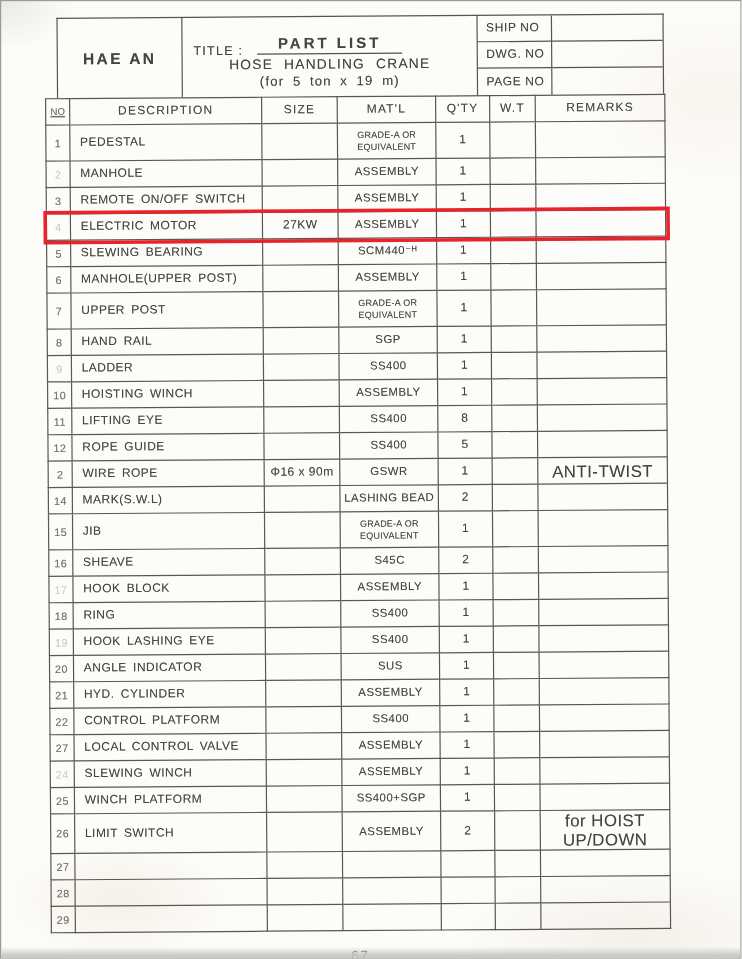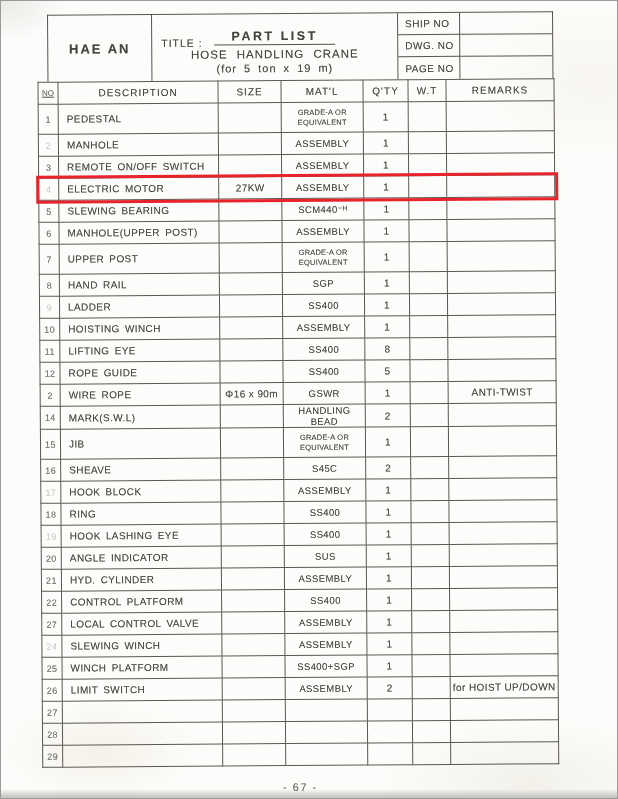--- a/index.html
+++ b/index.html
@@ -51,21 +51,21 @@
     text-shadow:0 0 .5px rgba(70,70,64,.4);}
   .parts th,.parts td{border:1px solid #5a5852;overflow:hidden;}
   .parts thead th{height:19px;font-weight:normal;font-size:10px;letter-spacing:1px;text-align:center;}
   .parts thead th.th-no{font-size:8px;color:#6e6d68;letter-spacing:0;text-decoration:underline;}
   .parts tbody td{height:21px;font-size:10px;text-align:center;letter-spacing:.4px;padding:0 2px;}
   .parts tbody td.cell-no{font-size:9px;color:#73726d;}
   .parts tbody td.cell-description{text-align:left;padding-left:8px;word-spacing:2px;}
   .parts tbody td.cell-matl{font-size:9.5px;}
   .parts tbody td.cell-matl.small{font-size:7.5px;line-height:1.25;white-space:pre-line;letter-spacing:.2px;}
   .parts tbody tr.tall{height:30px;}
-  .parts tbody td.cell-remarks{font-size:10px;}
+  .parts tbody td.cell-remarks{font-size:14px;}
   .parts tbody td.faint{opacity:.35;}
   .parts tbody tr.hl{outline:3px solid var(--hl,#e8232b);outline-offset:0px;}
 
   .footer{margin-top:15px;text-align:center;font-size:11px;letter-spacing:1.5px;color:#55534d;}
 </style>
 </head>
 <body>
 
 <div class="frame">
   <div class="doc">
@@ -226,21 +226,21 @@
             <td class="cell-size">Φ16 x 90m</td>
             <td class="cell-matl">GSWR</td>
             <td class="cell-qty">1</td>
             <td class="cell-wt"></td>
             <td class="cell-remarks">ANTI-TWIST</td>
           </tr>
           <tr>
             <td class="cell-no">14</td>
             <td class="cell-description">MARK(S.W.L)</td>
             <td class="cell-size"></td>
-            <td class="cell-matl">HANDLING BEAD</td>
+            <td class="cell-matl">LASHING BEAD</td>
             <td class="cell-qty">2</td>
             <td class="cell-wt"></td>
             <td class="cell-remarks"></td>
           </tr>
           <tr class="tall">
             <td class="cell-no">15</td>
             <td class="cell-description">JIB</td>
             <td class="cell-size"></td>
             <td class="cell-matl small">GRADE-A OR
 EQUIVALENT</td>

